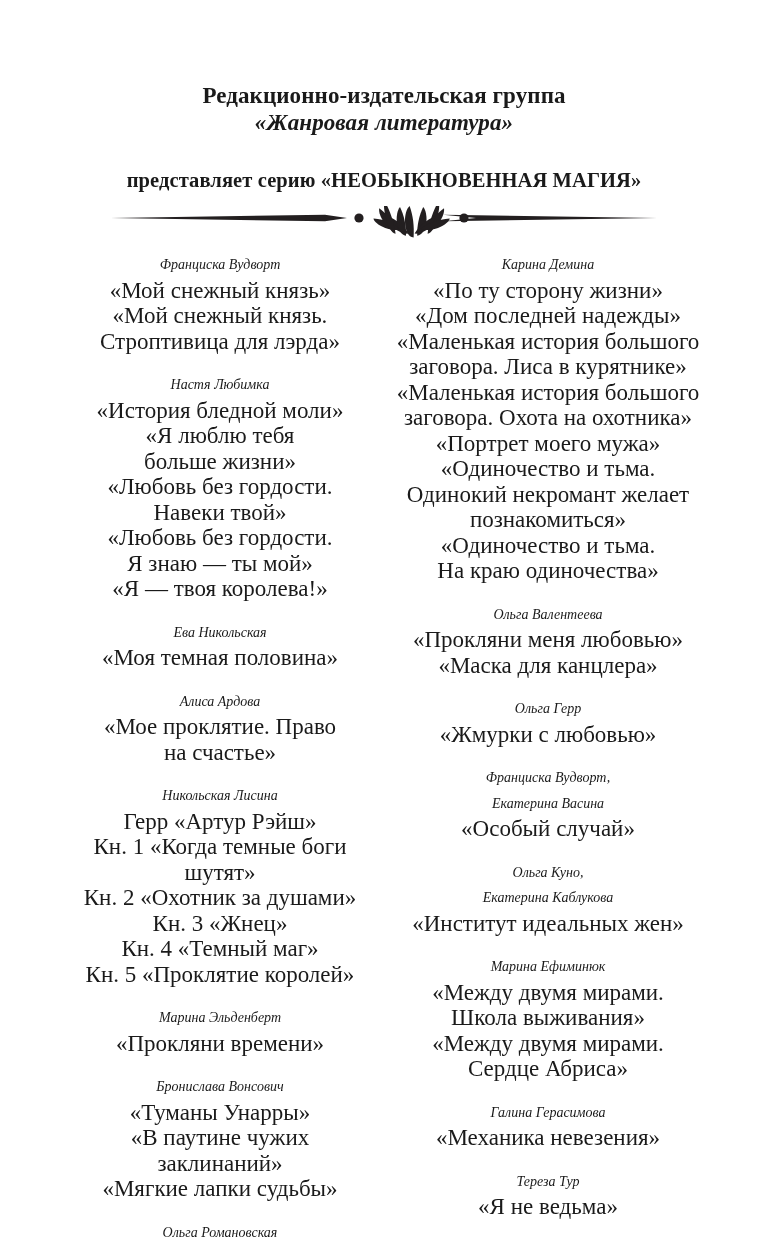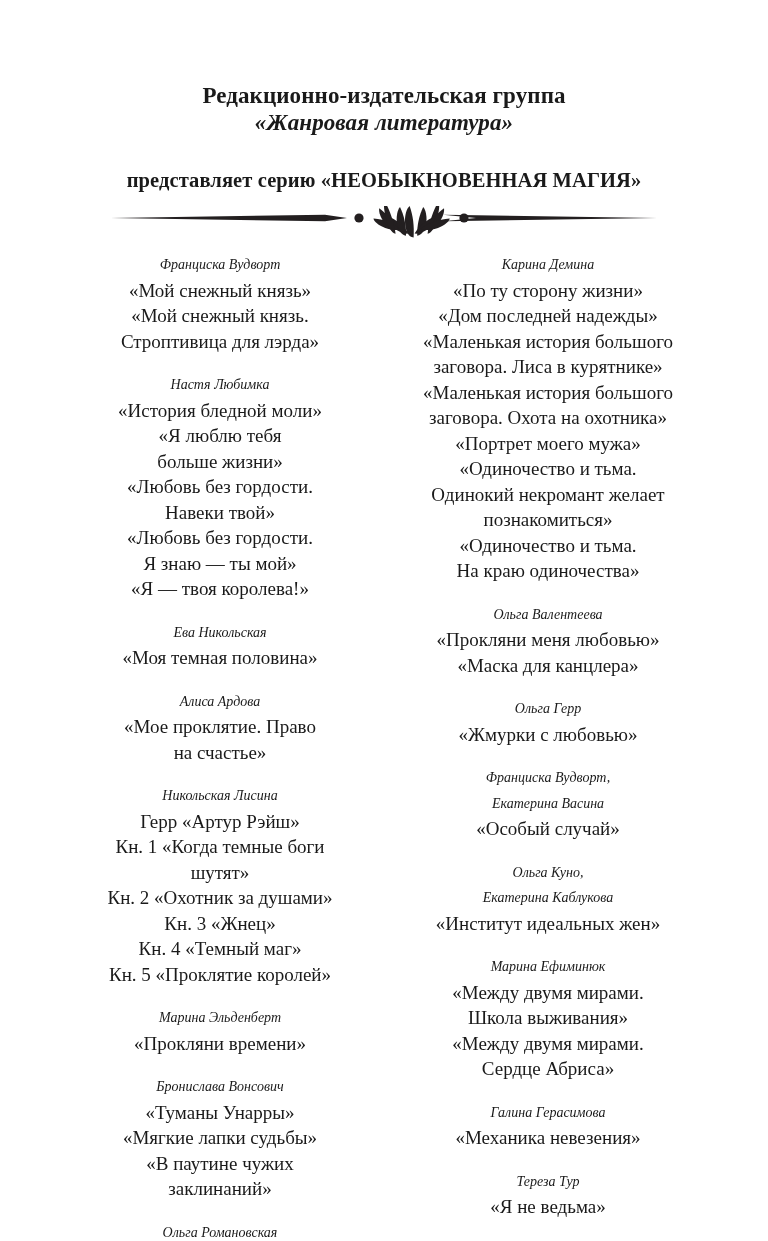--- a/index.html
+++ b/index.html
@@ -75,21 +75,21 @@
   }
   .entry:last-child { margin-bottom: 0; }
 
   .entry .author {
     font-style: italic;
     font-size: 14px;
     line-height: 25.5px;
     white-space: pre-line;
   }
   .entry .title {
-    font-size: 19px;
+    font-size: 23px;
     line-height: 25.5px;
     white-space: pre-line;
   }
 
   .entry.highlight .author,
   .entry.highlight .title {
     font-weight: bold;
   }
   .entry.spaced-top { margin-top: 20px; }
 </style>
@@ -172,23 +172,23 @@
           <div class="title">Кн. 4 «Темный маг»</div>
           <div class="title">Кн. 5 «Проклятие королей»</div>
         </div>
         <div class="entry">
           <div class="author">Марина Эльденберт</div>
           <div class="title">«Прокляни времени»</div>
         </div>
         <div class="entry">
           <div class="author">Бронислава Вонсович</div>
           <div class="title">«Туманы Унарры»</div>
-          <div class="title">«Мягкие лапки судьбы»</div>
           <div class="title">«В паутине чужих
 заклинаний»</div>
+          <div class="title">«Мягкие лапки судьбы»</div>
         </div>
         <div class="entry">
           <div class="author">Ольга Романовская</div>
           <div class="title">«Пикантные обстоятельства»</div>
         </div>
       </div>
     <div class="column" id="col-right">
         <div class="entry">
           <div class="author">Карина Демина</div>
           <div class="title">«По ту сторону жизни»</div>

